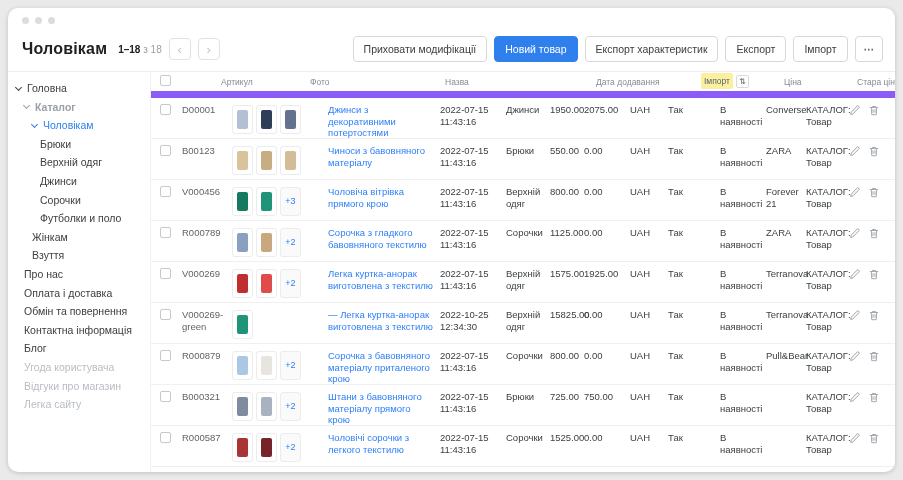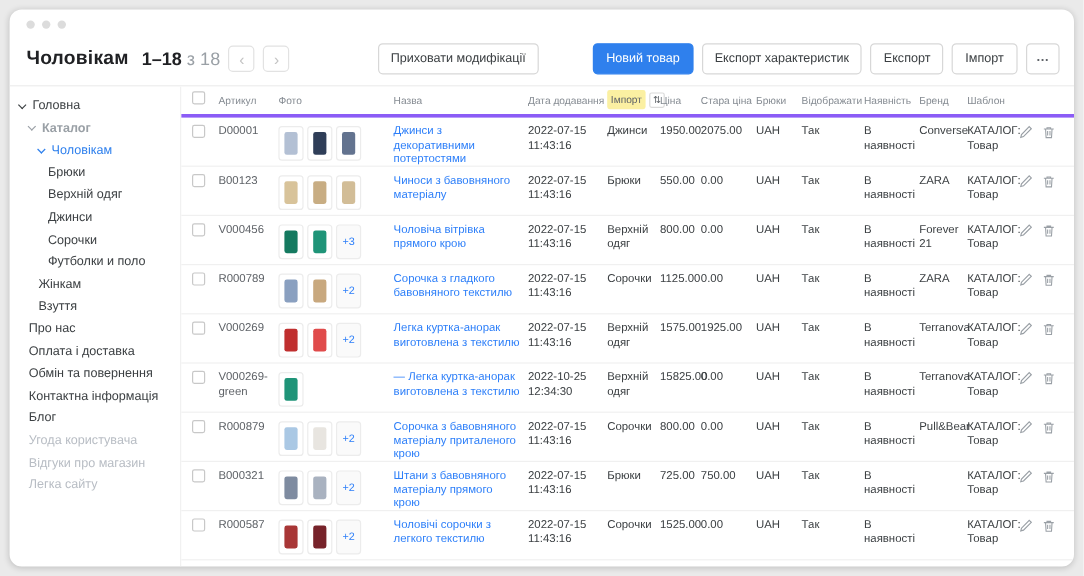--- a/index.html
+++ b/index.html
@@ -8,46 +8,46 @@
 
   .window { position:absolute; left:8px; top:8px; width:887px; height:464px; background:#fff;
             border-radius:10px; box-shadow:0 1px 5px rgba(0,0,0,.18); overflow:hidden;
             display:flex; flex-direction:column; }
 
   .titlebar { height:25px; flex:none; display:flex; align-items:center; padding-left:14px; gap:6px; }
   .dot { width:7px; height:7px; border-radius:50%; background:#dcdcdc; display:inline-block; }
 
   .header { flex:none; display:flex; align-items:center; padding:3px 12px 9px 14px; gap:7px; }
   h1 { font-size:16px; font-weight:700; color:#202124; letter-spacing:.2px; }
-  .pag { font-size:15px; color:#202124; margin-left:4px; white-space:nowrap; }
+  .pag { font-size:10px; color:#202124; margin-left:4px; white-space:nowrap; }
   .pag b { font-weight:700; }
   .muted { color:#9aa0a6; font-weight:400; }
   .nav-btn { width:22px; height:22px; border:1px solid #e2e2e2; background:#fff; border-radius:4px;
              color:#c3c3c3; font-size:13px; line-height:1; cursor:pointer; }
   .spacer { flex:1; }
   .btn { height:26px; padding:0 10px; border:1px solid #d7d7d7; background:#fff; border-radius:4px;
          font-size:10.5px; color:#3c4043; font-family:inherit; white-space:nowrap; cursor:pointer; }
-  .btn.primary { background:#2f80ed; border-color:#2f80ed; color:#fff;margin-left:38px; }
+  .btn.primary { background:#2f80ed; border-color:#2f80ed; color:#fff; }
   .btn.more { padding:0 8px; font-weight:700; color:#5f6368; }
 
   .body { flex:1; display:flex; overflow:hidden; border-top:1px solid #ededed; }
 
   .sidebar { width:142px; flex:none; padding:7px 0 0 8px; overflow:hidden; }
   .sb-item { display:flex; align-items:center; font-size:10.5px; line-height:18.6px;
              color:#3c4043; cursor:pointer; white-space:nowrap; }
   .sb-item.s-muted { color:#9aa0a6; }
   .sb-item.s-selected { color:#2f80ed; }
   .sb-item.s-disabled { color:#b8bdc4; }
   .chev { width:5px; height:5px; border-right:1.3px solid currentColor; border-bottom:1.3px solid currentColor;
           transform:rotate(45deg); margin:-2px 6px 0 0; flex:none; display:inline-block; }
 
   .table { flex:1; border-left:1px solid #f1f1f1; display:flex; flex-direction:column; overflow:hidden; }
   .thead, .row { display:grid; padding-left:9px;
     grid-template-columns:22px 50px 96px 112px 66px 44px 34px 46px 38px 52px 46px 40px 50px 34px; }
-  .thead { flex:none; height:26px; align-items:center; border-bottom:3px solid #8b5cf6; }
+  .thead { flex:none; height:26px; align-items:center; border-bottom:7px solid #8b5cf6;gap:39px; }
   .th { font-size:8.5px; color:#858b92; white-space:nowrap; overflow:visible; padding-right:3px; }
   .th-sorted { background:#fbf0a2; padding:3px 3px 3px 3px; border-radius:2px; color:#5f6368; }
   .sort-box { display:inline-block; width:13px; height:13px; border:1px solid #dadada; border-radius:2px;
               background:#fff; color:#5f6368; font-size:8px; line-height:12px; text-align:center;
               margin-left:3px; vertical-align:middle; cursor:pointer; }
 
   .row { height:41px; overflow:hidden; border-bottom:1px solid #f0f0f0; padding-top:6px; }
   .cell { font-size:9.5px; line-height:11.5px; color:#3c4043; padding-right:5px; overflow:visible; }
   .cell.nowrap { white-space:nowrap; }
   .sku { color:#5f6368; overflow-wrap:break-word; }

